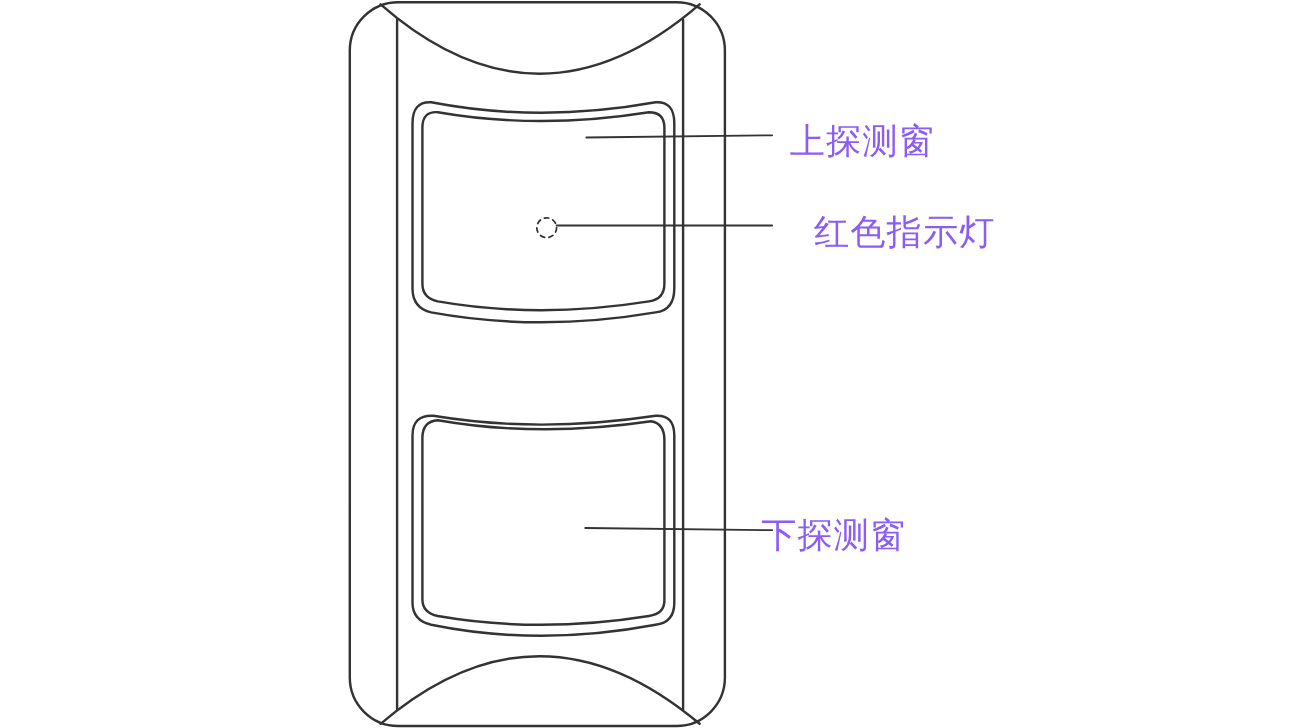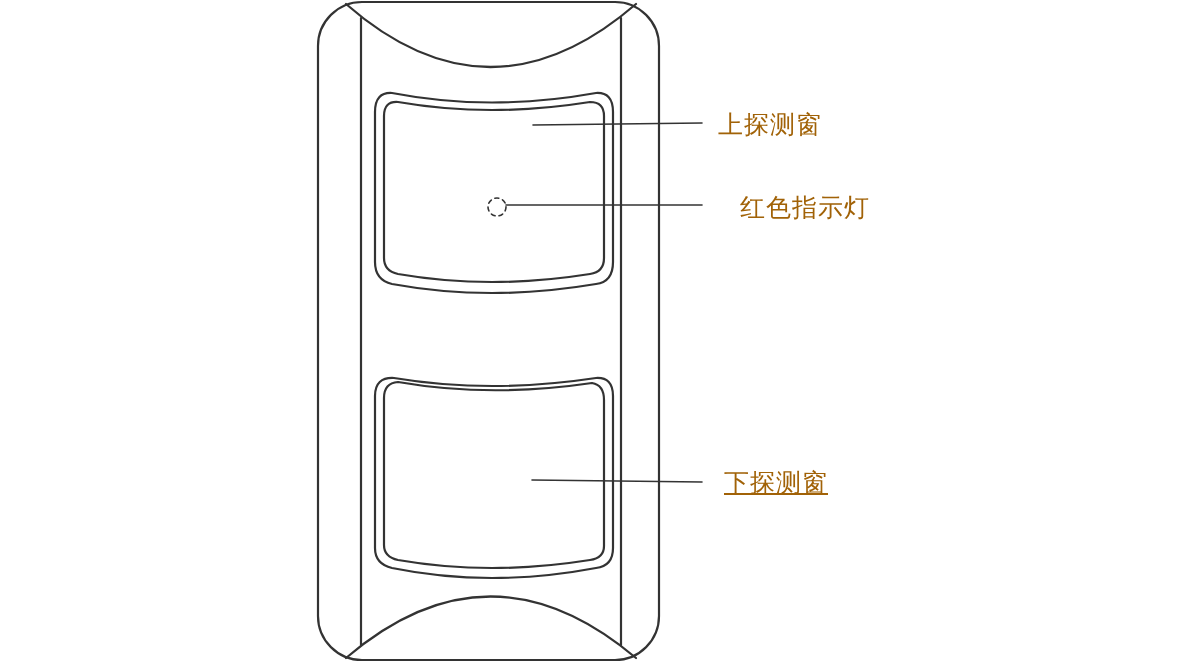--- a/index.html
+++ b/index.html
@@ -1,19 +1,19 @@
 <!DOCTYPE html>
 <html><head>
 <meta charset="utf-8">
 <style>
   html, body { margin: 0; padding: 0; background: #ffffff; }
   body { width: 1182px; height: 662px; position: relative; overflow: hidden;
          font-family: "DejaVu Sans", "Liberation Sans", sans-serif; }
   #diagram { position: absolute; left: 0; top: 0; }
-  .label { position: absolute; font-size: 25px; color: #a16207; line-height: 1;
+  .label { position: absolute; font-size: 32px; color: #8b5cf6; line-height: 1;
            white-space: nowrap; letter-spacing: 1px; }
 </style>
 </head>
 <body>
 
 <svg id="diagram" width="1182" height="662" viewBox="0 0 1182 662">
   <g fill="none" stroke="#333333" stroke-width="2.2" stroke-linejoin="round" stroke-linecap="round">
 
     <rect x="318" y="2" width="341" height="658" rx="44" ry="44"></rect>
 
@@ -43,13 +43,13 @@
          Q 384 557 384 545 L 384 398 Q 384 383 398 382 Z"></path>
 
     <line x1="533" y1="125" x2="702" y2="123" stroke-width="1.6"></line>
     <line x1="506" y1="205" x2="702" y2="205" stroke-width="1.6"></line>
     <line x1="532" y1="480" x2="702" y2="482" stroke-width="1.6"></line>
   </g>
 </svg>
 
 <div class="label" style="left:718px; top:112px;">上探测窗</div>
 <div class="label" style="left:740px; top:195px;">红色指示灯</div>
-<div class="label" style="left:724px; top:470px;text-decoration:underline;">下探测窗</div>
+<div class="label" style="left:692px; top:470px;">下探测窗</div>
 
 </body></html>

